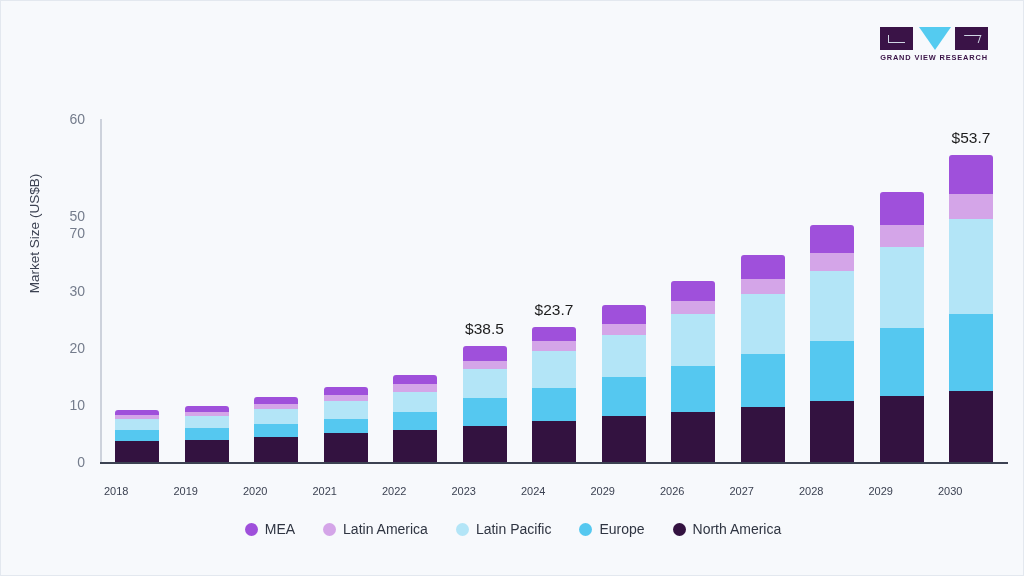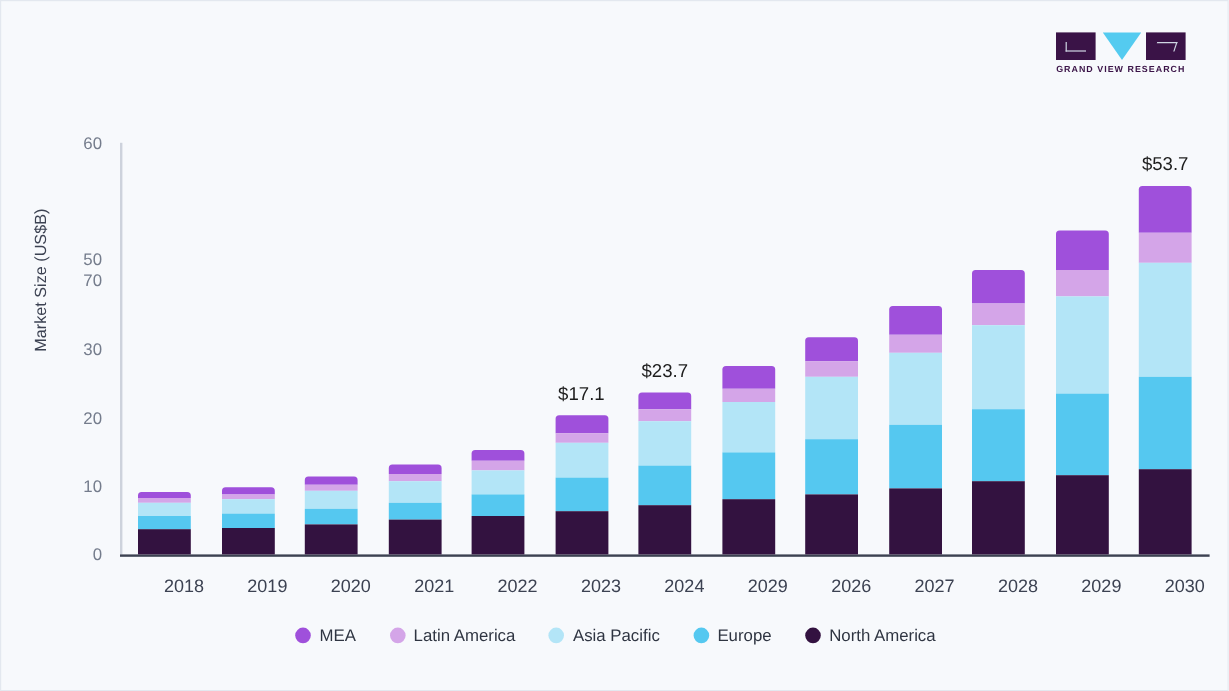--- a/index.html
+++ b/index.html
@@ -85,21 +85,21 @@
 
   .col { position: absolute; bottom: 0; width: 66px; }
   .bar {
     position: absolute; left: 11px; bottom: 115px;
     width: 44px;
   }
   .seg { width: 100%; display: block; }
   .seg:first-child { border-radius: 3px 3px 0 0; }
   .xtick {
     position: absolute; left: 0; bottom: 80px; width: 66px;
-    text-align: right; font-size: 15px; color: #3c4252;
+    text-align: left; font-size: 11px; color: #3c4252;
   }
   .vlabel {
     position: absolute; left: -12px; width: 90px;
     text-align: center; font-size: 15.5px; color: #1d1d1d;
     white-space: nowrap;
   }
 
   
   #legend {
     position: absolute; left: 0; bottom: 38px; width: 1024px;
@@ -195,21 +195,21 @@
           <div class="xtick">2022</div>
         </div>
         <div class="col" style="left: 450.5px; height: 576px;">
           <div class="bar">
             <div class="seg" style="height: 14.8633px; background: rgb(159, 80, 219);"></div>
             <div class="seg" style="height: 8.00333px; background: rgb(212, 165, 232);"></div>
             <div class="seg" style="height: 29.155px; background: rgb(179, 229, 247);"></div>
             <div class="seg" style="height: 28.0117px; background: rgb(85, 200, 240);"></div>
             <div class="seg" style="height: 36.015px; background: rgb(51, 18, 64);"></div>
           </div>
-          <div class="vlabel" style="bottom: 239.048px;">$17.1</div>
+          <div class="vlabel" style="bottom: 239.048px;">$38.5</div>
           <div class="xtick">2023</div>
         </div>
         <div class="col" style="left: 520px; height: 576px;">
           <div class="bar">
             <div class="seg" style="height: 14.8633px; background: rgb(159, 80, 219);"></div>
             <div class="seg" style="height: 9.14667px; background: rgb(212, 165, 232);"></div>
             <div class="seg" style="height: 37.1583px; background: rgb(179, 229, 247);"></div>
             <div class="seg" style="height: 33.1567px; background: rgb(85, 200, 240);"></div>
             <div class="seg" style="height: 41.16px; background: rgb(51, 18, 64);"></div>
           </div>
@@ -284,21 +284,21 @@
       <div class="leg-item">
         <span class="leg-dot" style="background: rgb(159, 80, 219);"></span>
         <span class="leg-label">MEA</span>
       </div>
       <div class="leg-item">
         <span class="leg-dot" style="background: rgb(212, 165, 232);"></span>
         <span class="leg-label">Latin America</span>
       </div>
       <div class="leg-item">
         <span class="leg-dot" style="background: rgb(179, 229, 247);"></span>
-        <span class="leg-label">Asia Pacific</span>
+        <span class="leg-label">Latin Pacific</span>
       </div>
       <div class="leg-item">
         <span class="leg-dot" style="background: rgb(85, 200, 240);"></span>
         <span class="leg-label">Europe</span>
       </div>
       <div class="leg-item">
         <span class="leg-dot" style="background: rgb(51, 18, 64);"></span>
         <span class="leg-label">North America</span>
       </div>
     </div>

